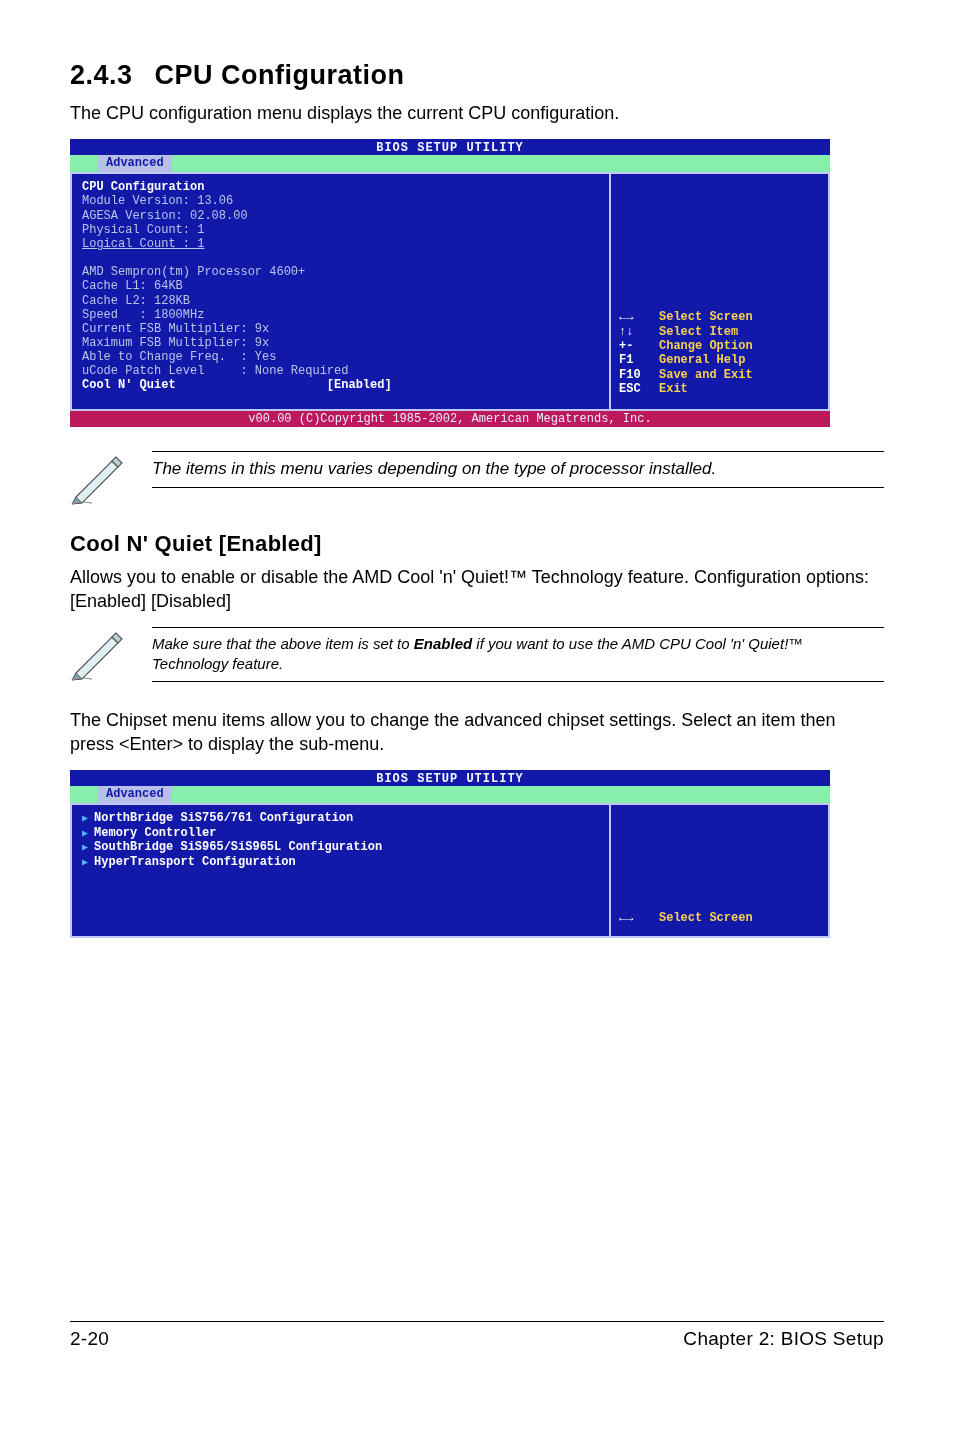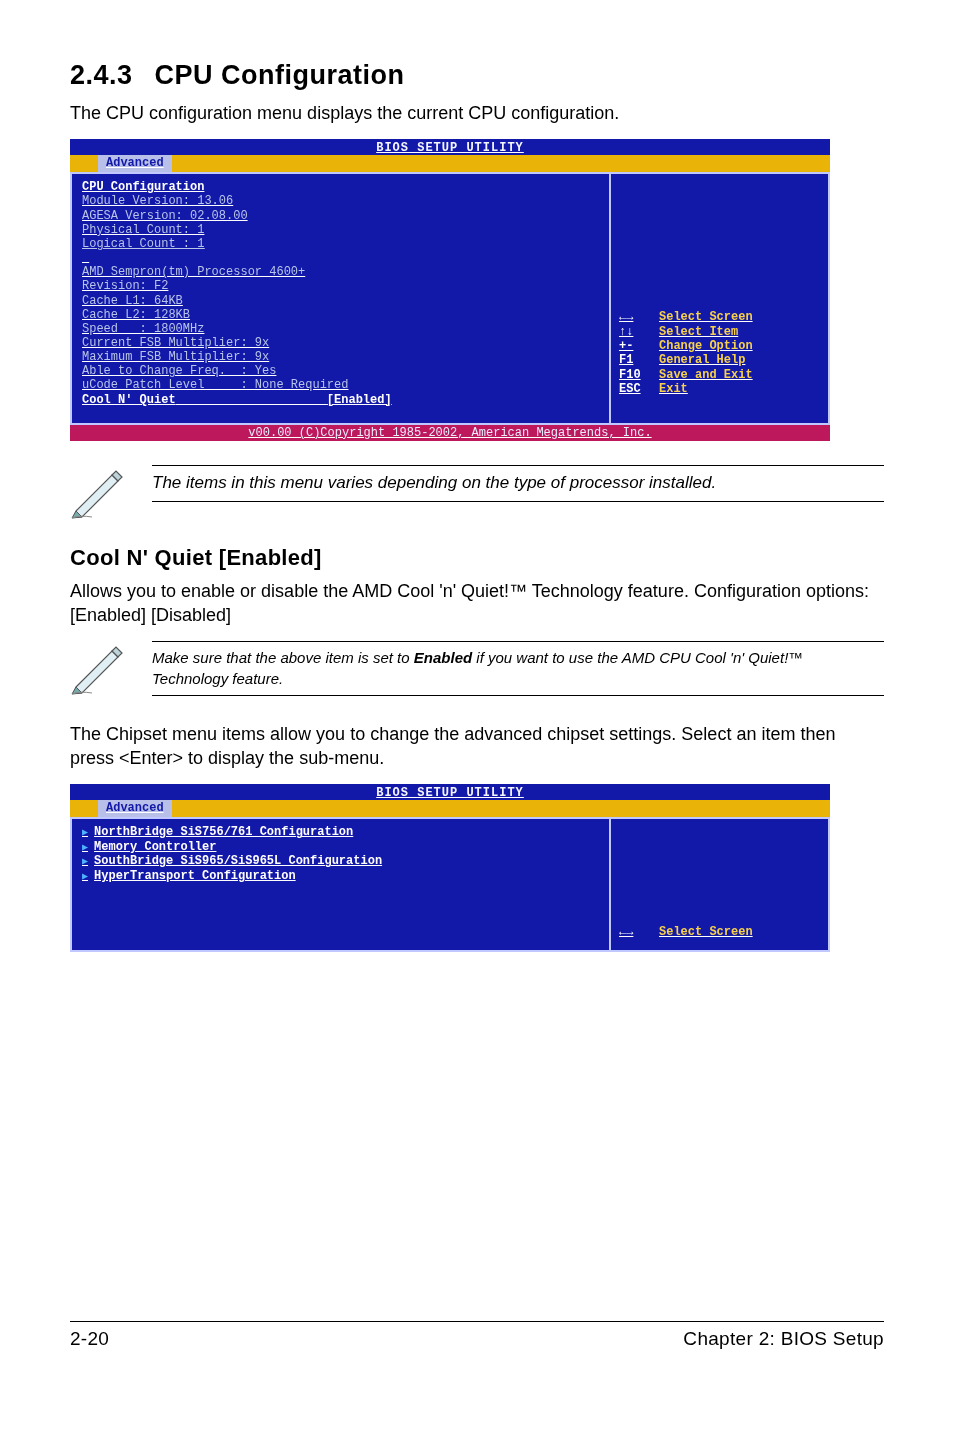--- a/index.html
+++ b/index.html
@@ -30,33 +30,32 @@
     line-height: 1.35;
   }
   
   .bios-panel {
     width: 760px;
     margin: 4px 0 24px 0;
     font-family: "Courier New", monospace;
     font-size: 12px;
     color: #ffffff;
     box-sizing: border-box;
-    text-decoration: underline;
   }
   .bios-titlebar {
     background: #1218a8;
     color: #f5f6ff;
     font-weight: bold;
     font-family: "Courier New", monospace;
     padding: 2px 0 0 0;
     text-align: center;
     letter-spacing: 1px;
   }
   .bios-tabrow {
-    background: #eab308;
+    background: #86efac;
     display: flex;
     padding: 0 0 0 28px;
   }
   .bios-tab {
     background: #b8bfe8;
     color: #1218a8;
     font-weight: bold;
     padding: 1px 8px 2px 8px;
     margin: 0 4px 0 0;
     font-family: "Courier New", monospace;
@@ -172,21 +171,20 @@
     </div>
     <div class="bios-body">
       <div class="bios-left">
         <div class="bios-line white">CPU Configuration</div>
         <div class="bios-line">Module Version: 13.06</div>
         <div class="bios-line">AGESA Version: 02.08.00</div>
         <div class="bios-line">Physical Count: 1</div>
         <div class="bios-line underline">Logical Count : 1</div>
         <div class="bios-line"> </div>
         <div class="bios-line">AMD Sempron(tm) Processor 4600+</div>
-        <div class="bios-line">Revision: F2</div>
         <div class="bios-line">Cache L1: 64KB</div>
         <div class="bios-line">Cache L2: 128KB</div>
         <div class="bios-line">Speed   : 1800MHz</div>
         <div class="bios-line">Current FSB Multiplier: 9x</div>
         <div class="bios-line">Maximum FSB Multiplier: 9x</div>
         <div class="bios-line">Able to Change Freq.  : Yes</div>
         <div class="bios-line">uCode Patch Level     : None Required</div>
         <div class="bios-line white"><span>Cool N' Quiet</span>                     <span>[Enabled]</span></div>
       </div>
       <div class="bios-right">

